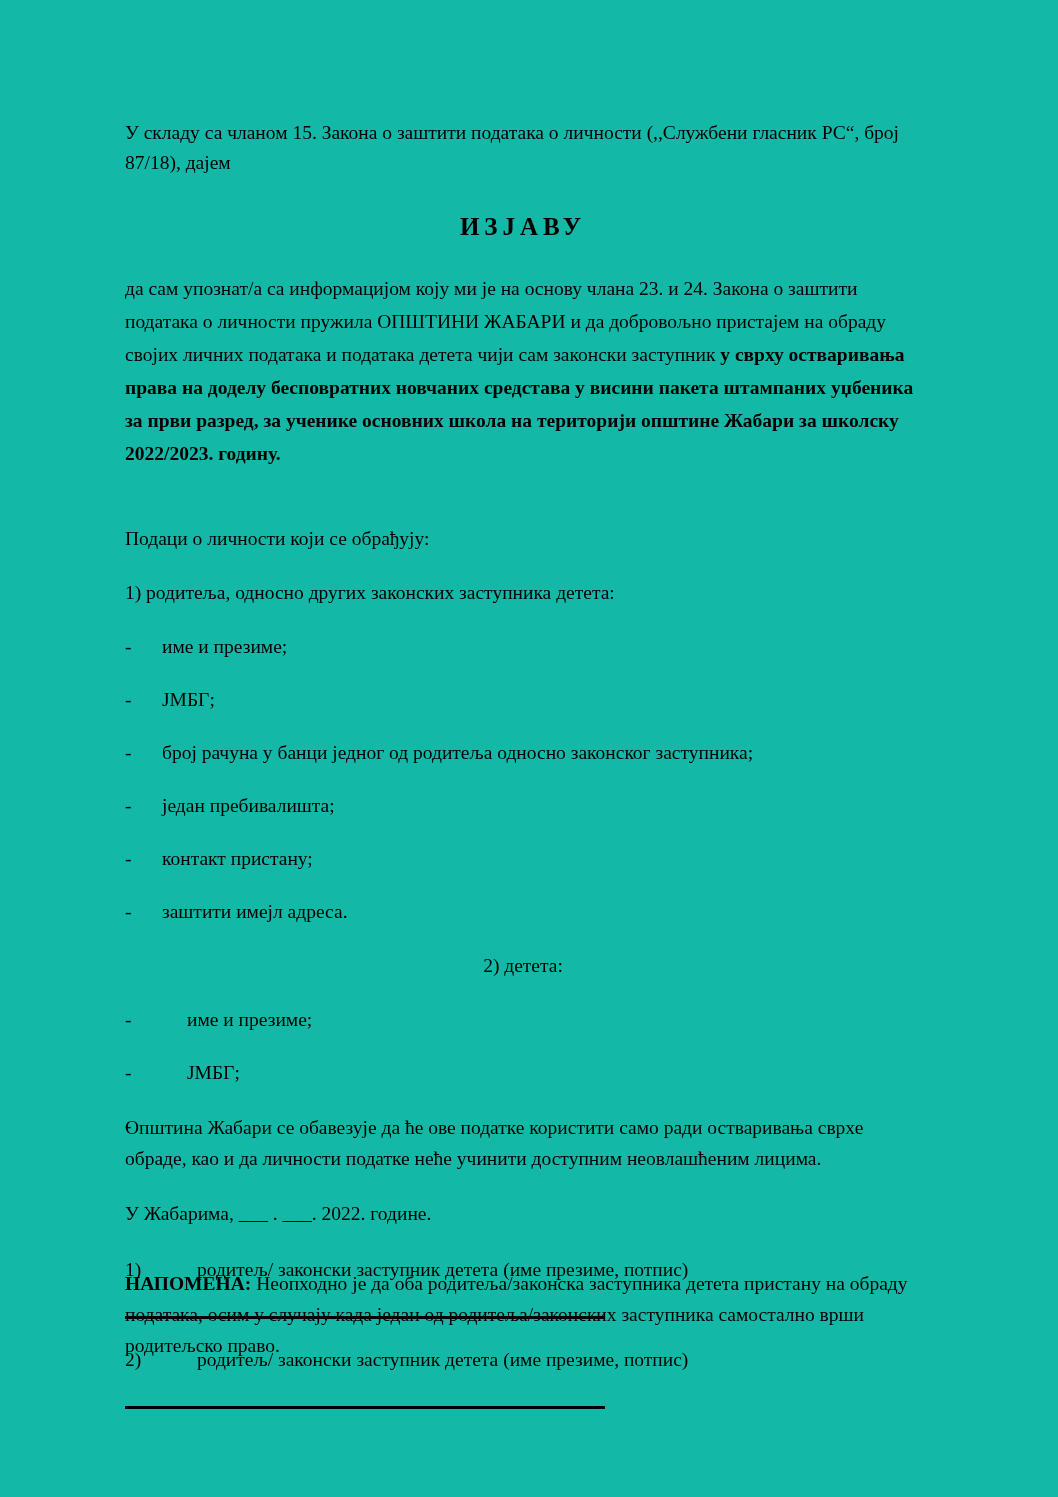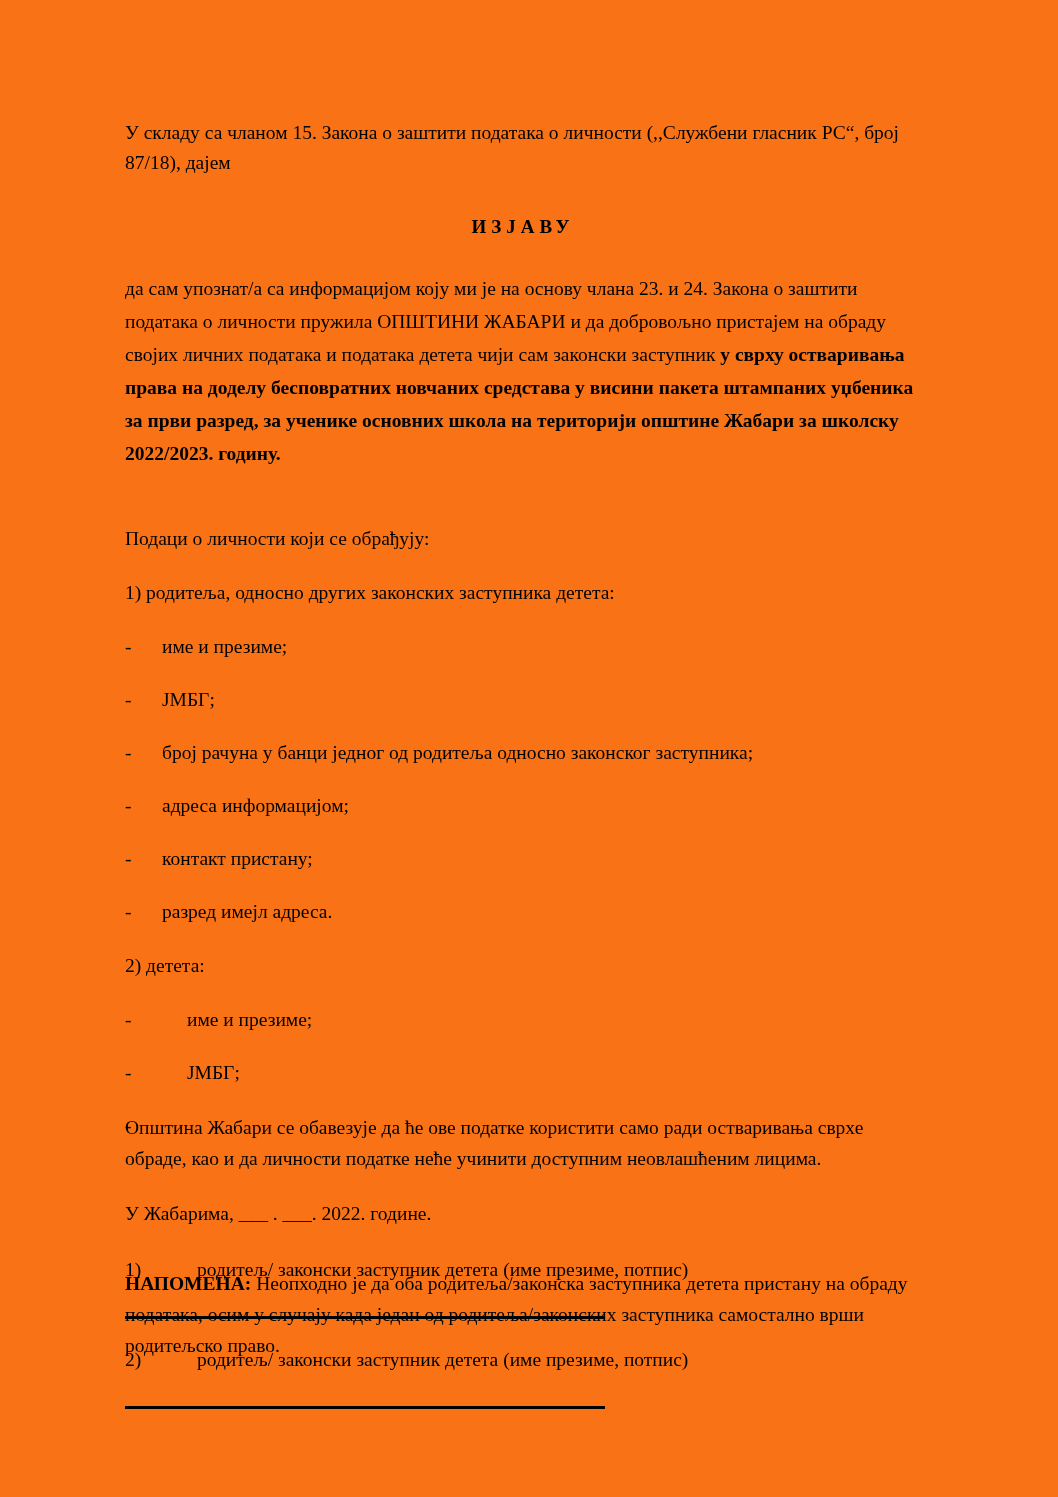--- a/index.html
+++ b/index.html
@@ -7,21 +7,21 @@
     margin: 0;
     padding: 0;
     background: #ffffff;
   }
 
   .page {
     position: relative;
     width: 1058px;
     height: 1497px;
     margin: 0 auto;
-    background: #f97316;
+    background: #14b8a6;
     box-sizing: border-box;
     font-family: "Liberation Serif", "DejaVu Serif", serif;
     color: #000000;
     overflow: hidden;
   }
 
   .content {
     position: absolute;
     left: 125px;
     top: 118px;
@@ -35,21 +35,21 @@
     text-align: left;
   }
 
   .intro {
     margin-bottom: 34px;
   }
 
   .doc-title {
     text-align: center;
     font-weight: bold;
-    font-size: 19px;
+    font-size: 25px;
     letter-spacing: 5px;
     margin-bottom: 30px;
     margin-top: 4px;
   }
 
   .declaration {
     line-height: 33px;
     margin-bottom: 10px;
   }
 
@@ -93,20 +93,21 @@
     left: 0;
     top: 0;
   }
 
   .bullet-list.indented li {
     padding-left: 62px;
   }
 
   .block-2 {
     margin-top: 18px;
+    text-align: center;
   }
 
   .para-obaveza {
     line-height: 31px;
     margin-bottom: 25px;
   }
 
   .date-line {
     margin-bottom: 26px;
     margin-top: 25px;
@@ -163,23 +164,23 @@
     <div class="spacer-lg"></div>
 
     <p class="lead">Подаци о личности који се обрађују:</p>
 
     <p class="group-head">1) родитеља, односно других законских заступника детета:</p>
 
     <ul class="bullet-list">
       <li><span class="dash">-</span><span>име и презиме;</span></li>
       <li><span class="dash">-</span><span>ЈМБГ;</span></li>
       <li><span class="dash">-</span><span>број рачуна у банци једног од родитеља односно законског  заступника;</span></li>
-      <li><span class="dash">-</span><span>адреса информацијом;</span></li>
+      <li><span class="dash">-</span><span>један пребивалишта;</span></li>
       <li><span class="dash">-</span><span>контакт пристану;</span></li>
-      <li><span class="dash">-</span><span>разред имејл адреса.</span></li>
+      <li><span class="dash">-</span><span>заштити имејл адреса.</span></li>
     </ul>
 
     <p class="group-head block-2">2) детета:</p>
 
     <ul class="bullet-list indented">
       <li><span class="dash">-</span><span>име и презиме;</span></li>
       <li><span class="dash">-</span><span>ЈМБГ;</span></li>
       <li><span class="dash">-</span></li>
     </ul>
 

